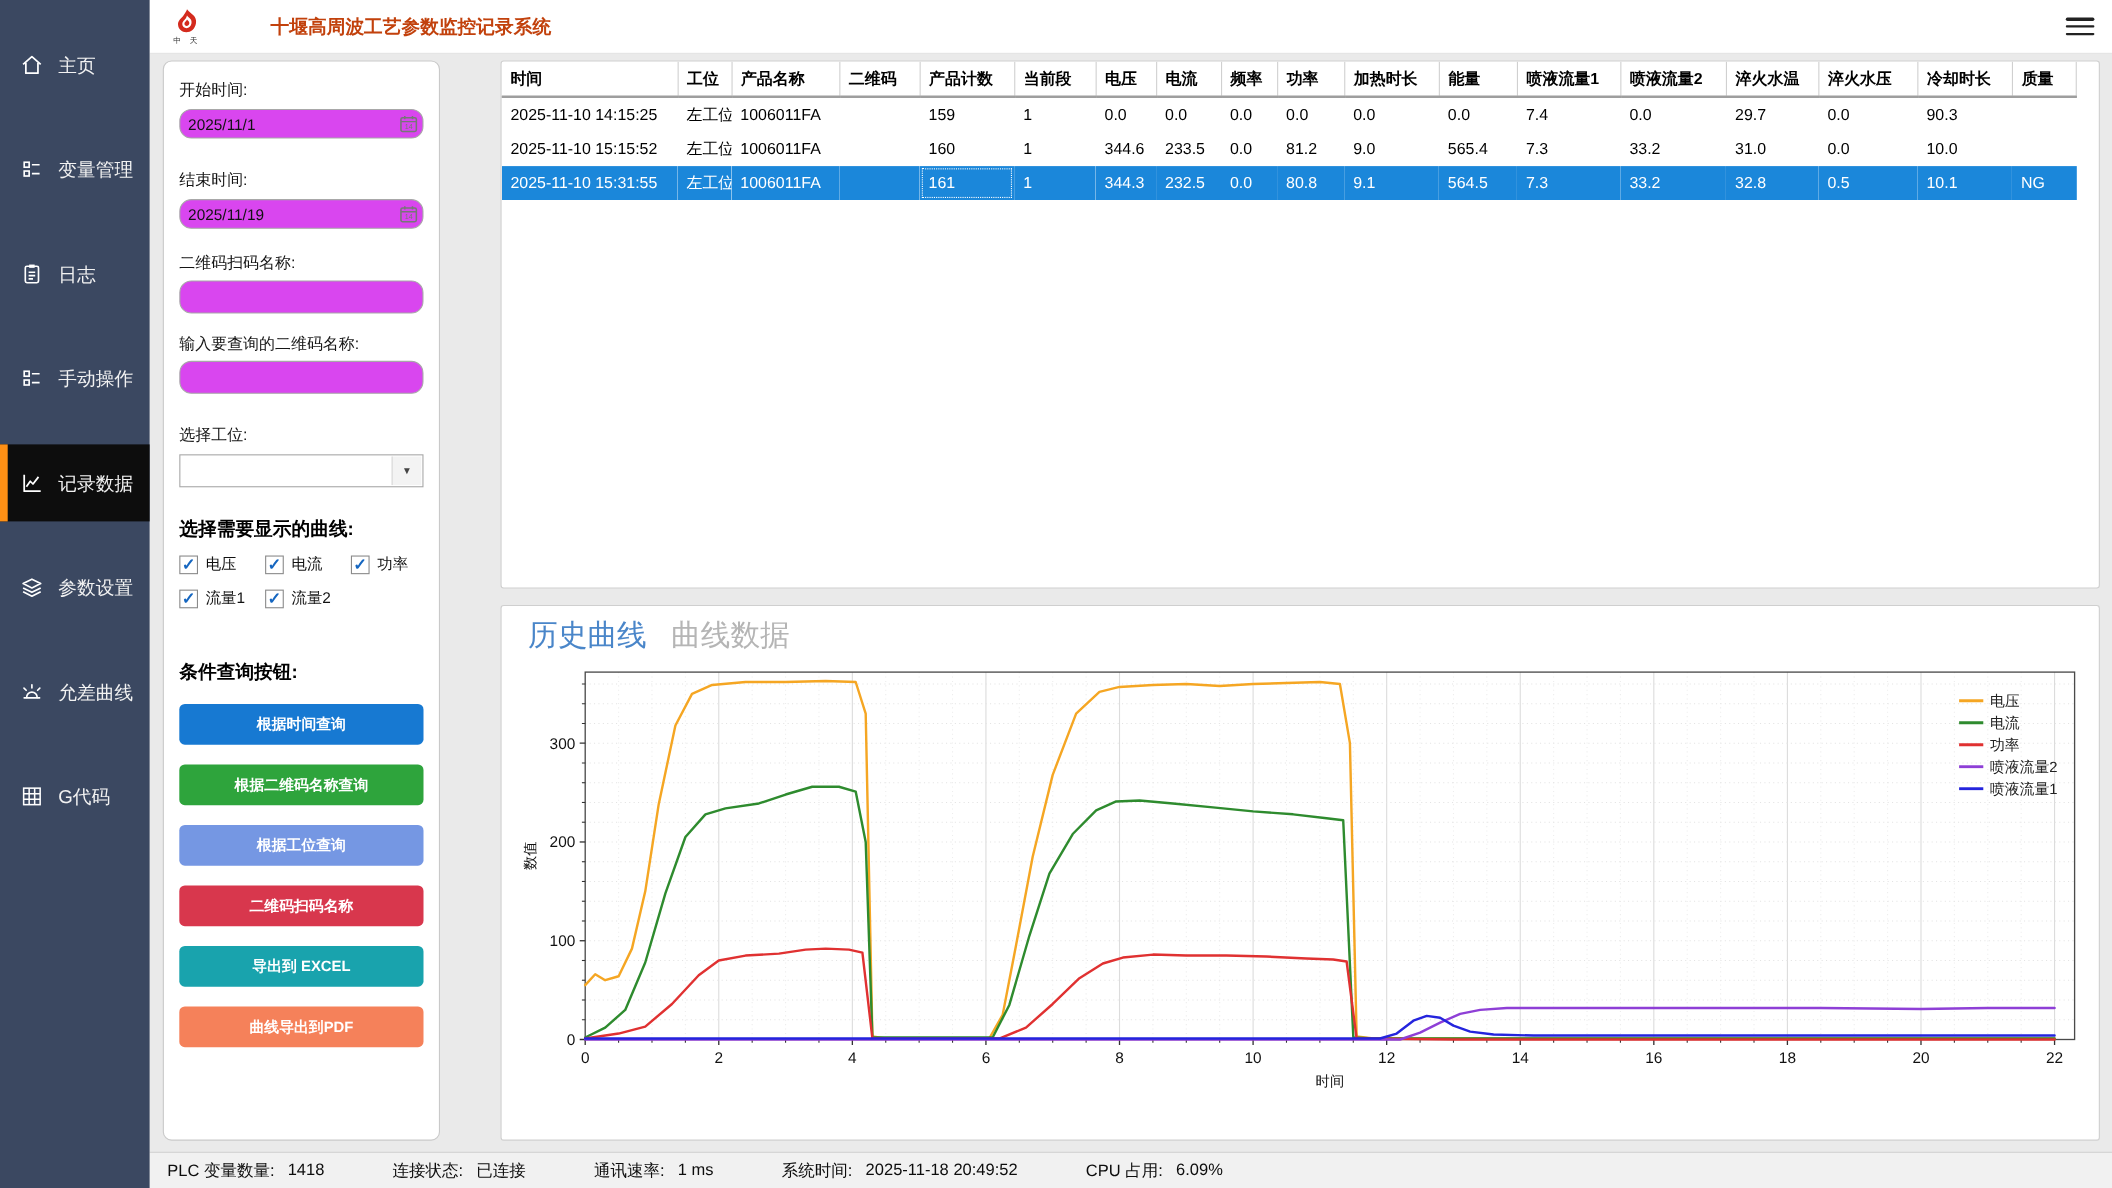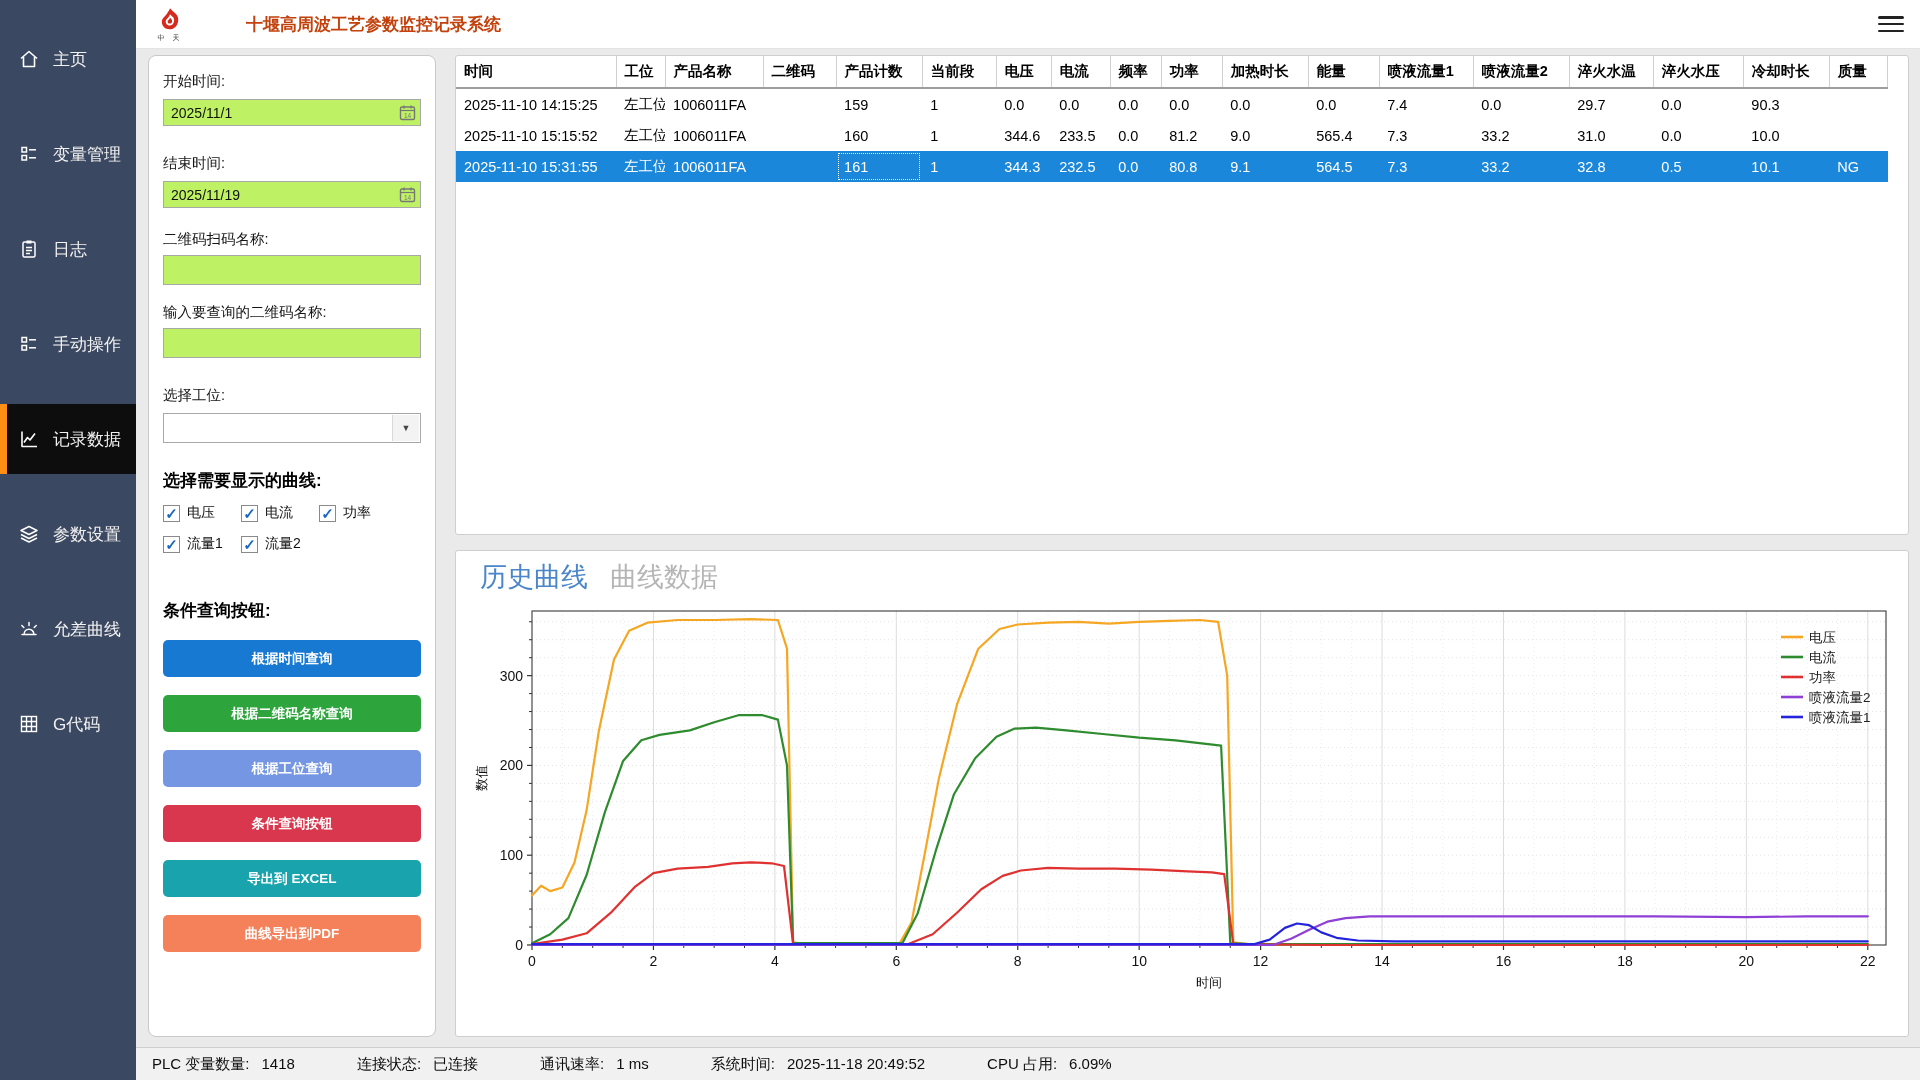--- a/index.html
+++ b/index.html
@@ -28,26 +28,26 @@
   .app-title{margin-left:62px;font-size:17px;font-weight:bold;color:#c2410c;}
   .hamburger{position:absolute;right:16px;top:13px;width:26px;height:22px;display:flex;
     flex-direction:column;justify-content:space-between;padding:3px 0;box-sizing:border-box;cursor:pointer;}
   .hamburger span{display:block;height:2.5px;background:#222;border-radius:2px;}
   
   .status-bar{position:absolute;left:136px;top:1047px;width:1784px;height:33px;background:#f1f1f1;
     border-top:1px solid #cfcfcf;display:flex;align-items:center;gap:62px;padding-left:16px;
     box-sizing:border-box;font-size:15px;color:#0d0d0d;text-align:center;}
   .status-item{display:flex;gap:12px;white-space:nowrap;}
   
-  .query-panel{position:absolute;left:148px;top:55px;width:288px;height:982px;background:#fff;
+  .query-panel{position:absolute;left:148px;top:55px;width:252px;height:982px;background:#fff;
     border:1px solid #c9c9c9;border-radius:8px;box-sizing:border-box;padding:12px 14px 0 14px;}
   .fld-label{display:block;font-size:14.5px;color:#151515;}
   .input-wrap{position:relative;margin-top:8px;}
   .text-input{width:100%;height:27px;border:1px solid #a8a8a8;box-sizing:border-box;font-size:14px;
-    padding:0 28px 0 7px;color:#111;background:#bef264;font-family:inherit;border-radius:0;}
+    padding:0 28px 0 7px;color:#111;background:#d946ef;font-family:inherit;border-radius:11px;}
   .text-input.tall{height:30px;padding-right:7px;}
   .cal-icon{position:absolute;right:5px;top:5px;width:17px;height:17px;cursor:pointer;}
   .cal-icon svg{width:17px;height:17px;display:block;}
   .select-wrap{position:relative;margin-top:8px;height:30px;border:1px solid #a8a8a8;background:#fff;box-sizing:border-box;}
   .select-value{position:absolute;left:7px;top:6px;font-size:14px;color:#111;}
   .select-arrow{position:absolute;right:1px;top:1px;bottom:1px;width:26px;background:#f3f3f3;
     border-left:1px solid #d8d8d8;display:flex;align-items:center;justify-content:center;
     font-size:9px;color:#444;cursor:pointer;}
   .panel-heading{font-size:17px;font-weight:bold;color:#000;}
   .cb-grid{display:grid;grid-template-columns:78px 78px 78px;row-gap:13px;margin-top:12px;}
@@ -258,21 +258,21 @@
         </span>
         <span class="cb-label">流量2</span>
       </label>
     </div>
 
   <div class="panel-heading" style="margin-top:46px">条件查询按钮:</div>
   <div style="margin-top:18px">
       <button class="action-btn" style="background: rgb(23, 121, 210);">根据时间查询</button>
       <button class="action-btn" style="background: rgb(46, 164, 60);">根据二维码名称查询</button>
       <button class="action-btn" style="background: rgb(117, 151, 227);">根据工位查询</button>
-      <button class="action-btn" style="background: rgb(216, 55, 77);">条件查询按钮</button>
+      <button class="action-btn" style="background: rgb(216, 55, 77);">二维码扫码名称</button>
       <button class="action-btn" style="background: rgb(25, 163, 173);">导出到 EXCEL</button>
       <button class="action-btn" style="background: rgb(245, 129, 90);">曲线导出到PDF</button>
     </div>
 </section>
 
 <section class="table-panel">
   <table class="records">
     <colgroup>
         <col style="width: 160px;">
         <col style="width: 49px;">

